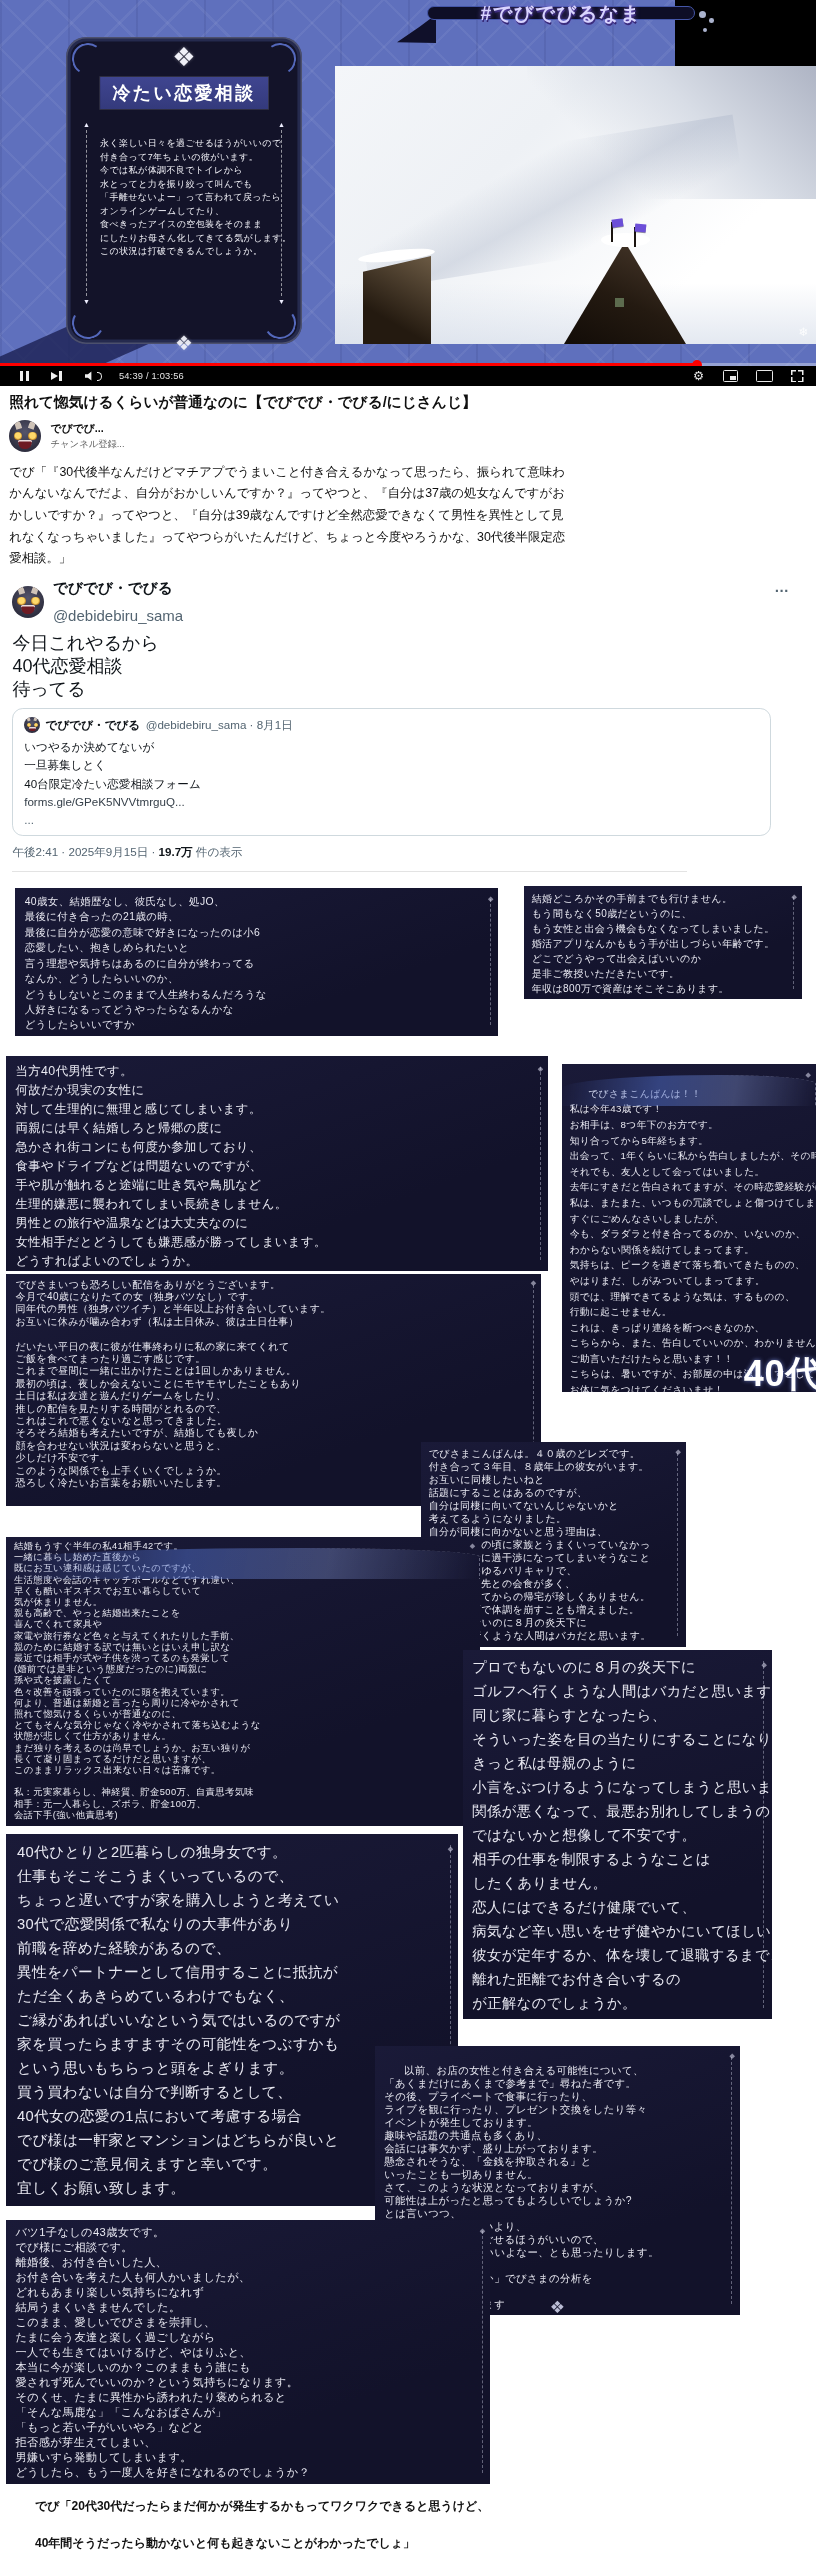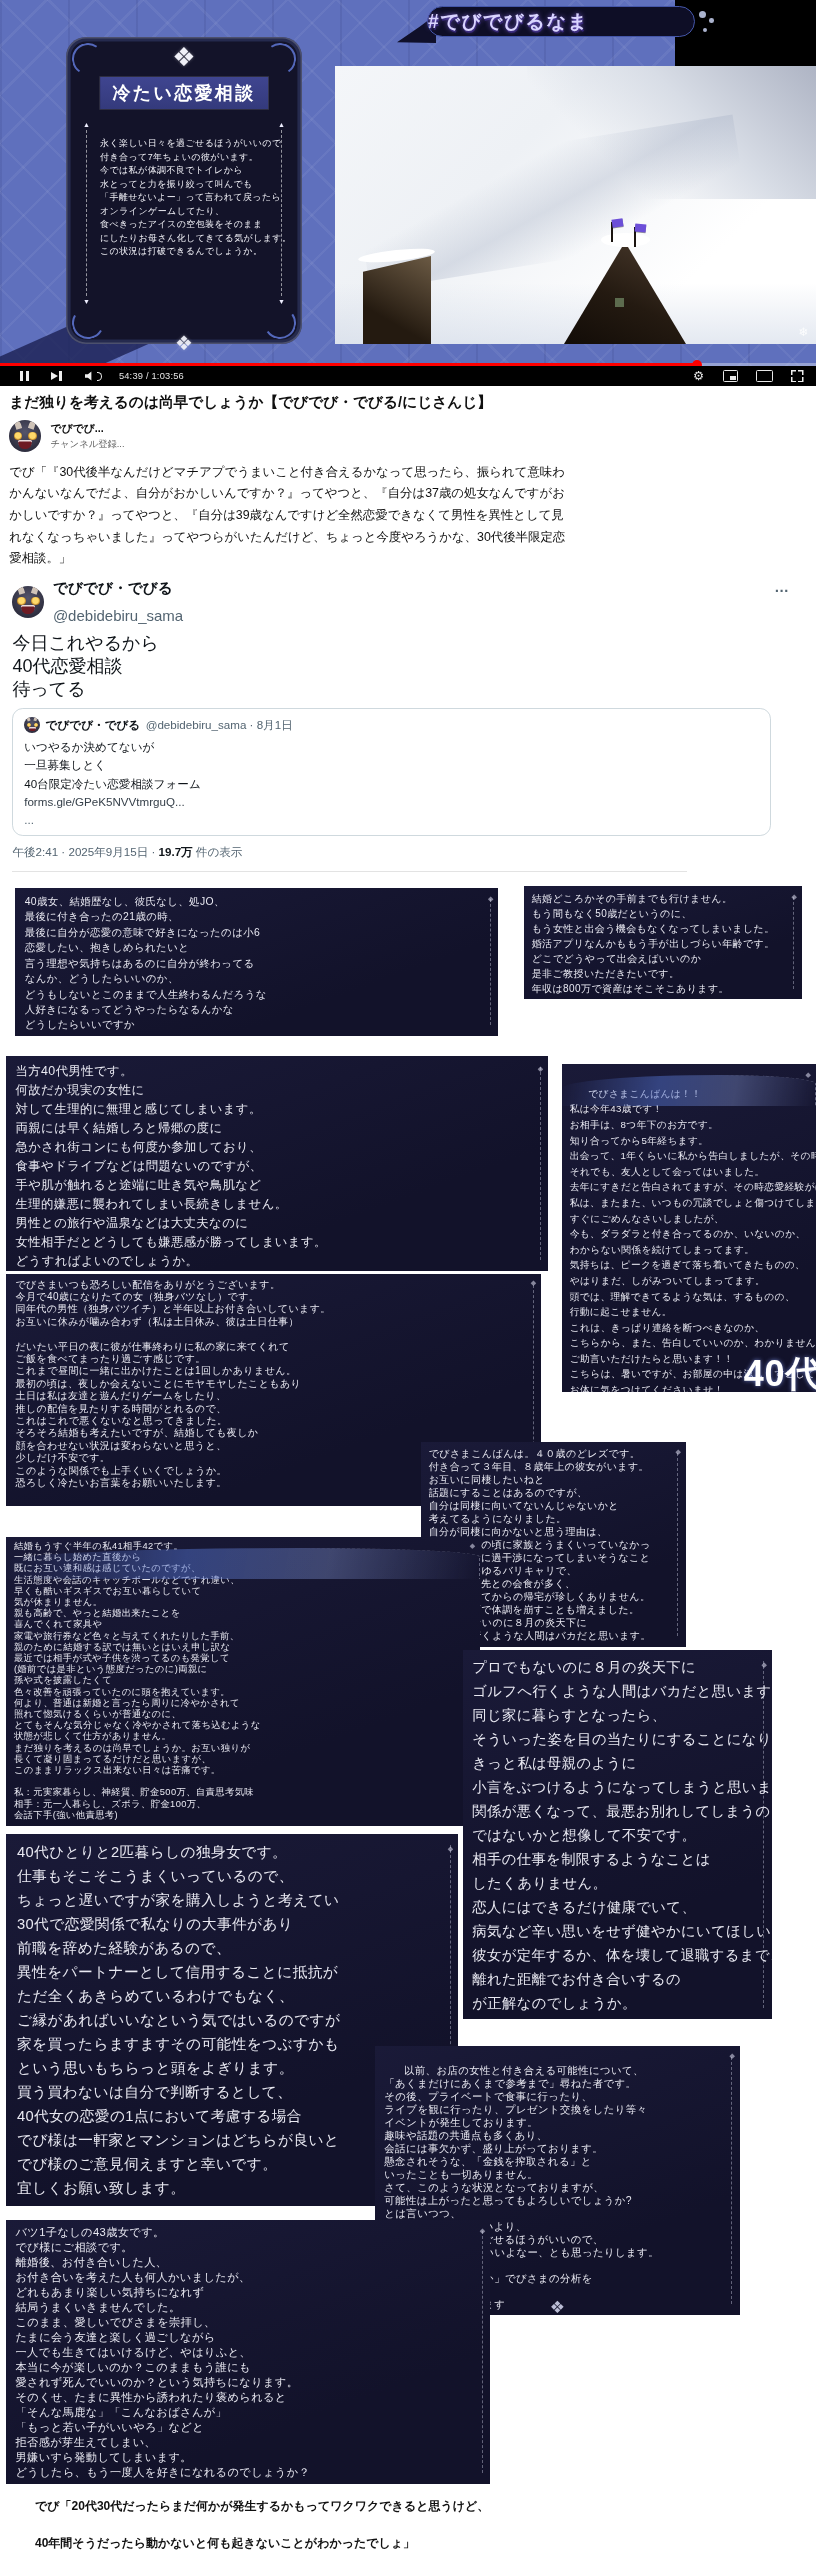--- a/index.html
+++ b/index.html
@@ -28,21 +28,21 @@
   .stem{position:absolute;width:1.5px;height:20px;background:#1a1410;}
   .stem1{left:276px;top:156px;}
   .stem2{left:299px;top:161px;}
   .flag{position:absolute;width:10.8px;height:7.7px;background:#6c4fd8;box-shadow:0 0.8px 0 rgba(0,0,0,.4);}
   .flag1{left:277px;top:153px;transform:rotate(-8deg);}
   .flag2{left:300px;top:158px;transform:rotate(6deg);}
   .snowflake{position:absolute;right:7.7px;bottom:4.6px;color:#fff;font-size:11.6px;opacity:.9;}
 
   
   .tail{position:absolute;left:397px;top:12.4px;width:39px;height:34px;background:#10102a;clip-path:polygon(100% 6%,100% 90%,0 88%,58% 42%);}
-  .hashtag{position:absolute;left:427px;top:6.2px;width:268px;height:31px;box-sizing:border-box;background:#0e0e26;border:1.5px solid #4456a8;border-radius:18.5px;display:flex;align-items:center;justify-content:flex-start;}
+  .hashtag{position:absolute;left:427px;top:6.2px;width:268px;height:14px;box-sizing:border-box;background:#0e0e26;border:1.5px solid #4456a8;border-radius:18.5px;display:flex;align-items:center;justify-content:center;}
   .hashtag span{font-size:19.3px;font-weight:bold;color:#d9d4ff;letter-spacing:1.5px;text-shadow:0 0 5.4px #7a5fd0,0.8px 1.5px 0 #2a1e66;}
   .banner-dots{position:absolute;left:697px;top:7.7px;width:31px;height:31px;}
   .banner-dots i{position:absolute;border-radius:50%;background:#c9d2f2;opacity:.85;display:block;}
   .banner-dots i:nth-child(1){left:1.5px;top:3.1px;width:7px;height:7px;}
   .banner-dots i:nth-child(2){left:12.4px;top:10.8px;width:4.6px;height:4.6px;}
   .banner-dots i:nth-child(3){left:6.2px;top:20px;width:3.9px;height:3.9px;}
 
   
   .consult-card{position:absolute;left:66px;top:37px;width:236px;height:307px;background:#131329;border-radius:20px;box-shadow:inset 0 0 0 1.5px rgba(255,255,255,.18), inset 0 0 0 4.6px rgba(90,110,190,.25);overflow:visible;}
   .emblem{position:absolute;left:50%;transform:translateX(-50%);color:#f0f0f8;text-shadow:0 0 3.1px rgba(255,255,255,.4);}
@@ -219,21 +219,21 @@
       <span class="right-ctl">
         <span class="ic-gear">⚙</span>
         <span class="ic-mini"></span>
         <span class="ic-theater"></span>
         <span class="ic-full"></span>
       </span>
     </div>
   </div>
 
   <div class="meta">
-    <h1 class="vtitle">まだ独りを考えるのは尚早でしょうか【でびでび・でびる/にじさんじ】</h1>
+    <h1 class="vtitle">照れて惚気けるくらいが普通なのに【でびでび・でびる/にじさんじ】</h1>
 
     <div class="channel-row">
       <div class="avatar">
         <div class="demon">
           <span class="horn l"></span>
             <span class="horn r"></span>
           <span class="eye l"></span>
             <span class="eye r"></span>
           <span class="mouth"></span>
         </div>

